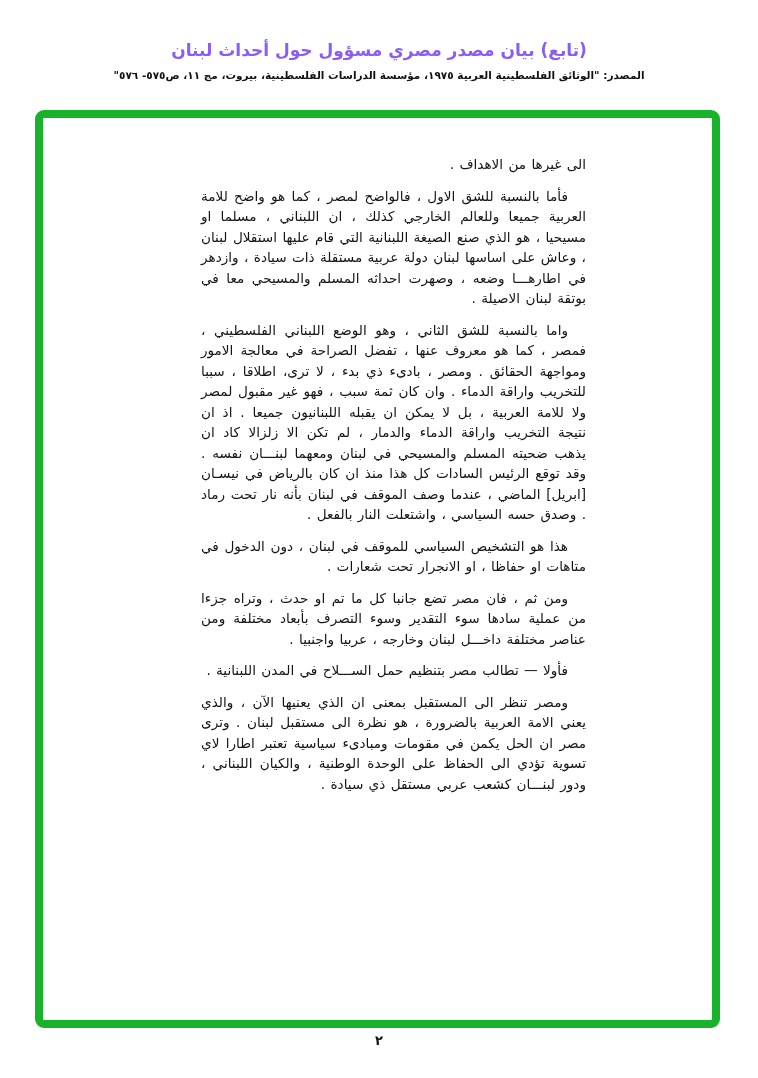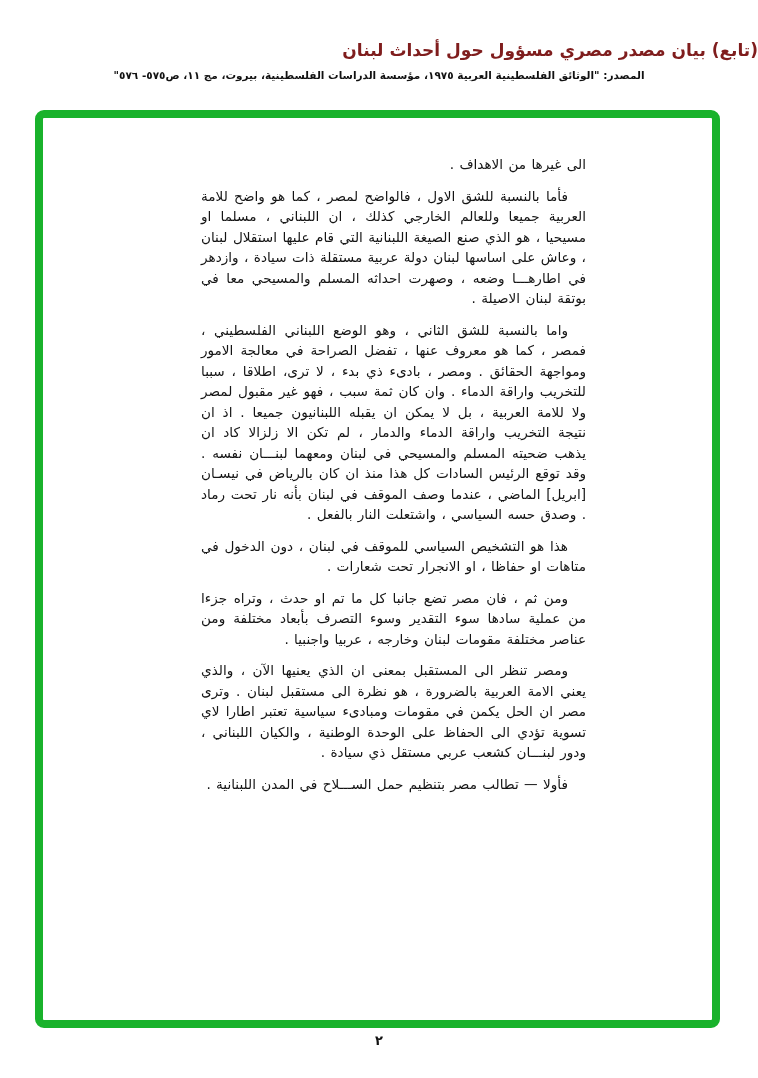--- a/index.html
+++ b/index.html
@@ -19,24 +19,23 @@
     position: absolute;
     top: 40px;
     left: 0;
     width: 758px;
     text-align: center;
     direction: rtl;
   }
   .doc-title {
     font-size: 17px;
     font-weight: bold;
-    color: #7f1d1d;
+    color: #8b5cf6;
     margin: 0;
     letter-spacing: 0;
-    text-align: right;
   }
   .source-line {
     font-size: 10.5px;
     font-weight: bold;
     color: #111111;
     margin-top: 9px;
   }
   .doc-frame {
     position: absolute;
     left: 35px;
@@ -90,21 +89,21 @@
     <h1 class="doc-title">(تابع) بيان مصدر مصري مسؤول حول أحداث لبنان</h1>
     <div class="source-line">المصدر: "الوثائق الفلسطينية العربية ١٩٧٥، مؤسسة الدراسات الفلسطينية، بيروت، مج ١١، ص٥٧٥- ٥٧٦"</div>
   </div>
 
   <div class="doc-frame">
     <div class="doc-text">
       <p class="continuation">الى غيرها من الاهداف .</p>
       <p>فأما بالنسبة للشق الاول ، فالواضح لمصر ، كما هو واضح للامة العربية جميعا وللعالم الخارجي كذلك ، ان اللبناني ، مسلما او مسيحيا ، هو الذي صنع الصيغة اللبنانية التي قام عليها استقلال لبنان ، وعاش على اساسها لبنان دولة عربية مستقلة ذات سيادة ، وازدهر في اطارهـــا وضعه ، وصهرت احداثه المسلم والمسيحي معا في بوتقة لبنان الاصيلة .</p>
       <p>واما بالنسبة للشق الثاني ، وهو الوضع اللبناني الفلسطيني ، فمصر ، كما هو معروف عنها ، تفضل الصراحة في معالجة الامور ومواجهة الحقائق . ومصر ، بادىء ذي بدء ، لا ترى، اطلاقا ، سببا للتخريب واراقة الدماء . وان كان ثمة سبب ، فهو غير مقبول لمصر ولا للامة العربية ، بل لا يمكن ان يقبله اللبنانيون جميعا . اذ ان نتيجة التخريب واراقة الدماء والدمار ، لم تكن الا زلزالا كاد ان يذهب ضحيته المسلم والمسيحي في لبنان ومعهما لبنـــان نفسه . وقد توقع الرئيس السادات كل هذا منذ ان كان بالرياض في نيسـان [ابريل] الماضي ، عندما وصف الموقف في لبنان بأنه نار تحت رماد . وصدق حسه السياسي ، واشتعلت النار بالفعل .</p>
       <p>هذا هو التشخيص السياسي للموقف في لبنان ، دون الدخول في متاهات او حفاظا ، او الانجرار تحت شعارات .</p>
-      <p>ومن ثم ، فان مصر تضع جانبا كل ما تم او حدث ، وتراه جزءا من عملية سادها سوء التقدير وسوء التصرف بأبعاد مختلفة ومن عناصر مختلفة مقومات لبنان وخارجه ، عربيا واجنبيا .</p>
+      <p>ومن ثم ، فان مصر تضع جانبا كل ما تم او حدث ، وتراه جزءا من عملية سادها سوء التقدير وسوء التصرف بأبعاد مختلفة ومن عناصر مختلفة داخـــل لبنان وخارجه ، عربيا واجنبيا .</p>
+      <p>فأولا — تطالب مصر بتنظيم حمل الســـلاح في المدن اللبنانية .</p>
       <p>ومصر تنظر الى المستقبل بمعنى ان الذي يعنيها الآن ، والذي يعني الامة العربية بالضرورة ، هو نظرة الى مستقبل لبنان . وترى مصر ان الحل يكمن في مقومات ومبادىء سياسية تعتبر اطارا لاي تسوية تؤدي الى الحفاظ على الوحدة الوطنية ، والكيان اللبناني ، ودور لبنـــان كشعب عربي مستقل ذي سيادة .</p>
-      <p>فأولا — تطالب مصر بتنظيم حمل الســـلاح في المدن اللبنانية .</p>
     </div>
   </div>
 
   <div class="page-number">٢</div>
 
 </div>
 
 </body></html>

